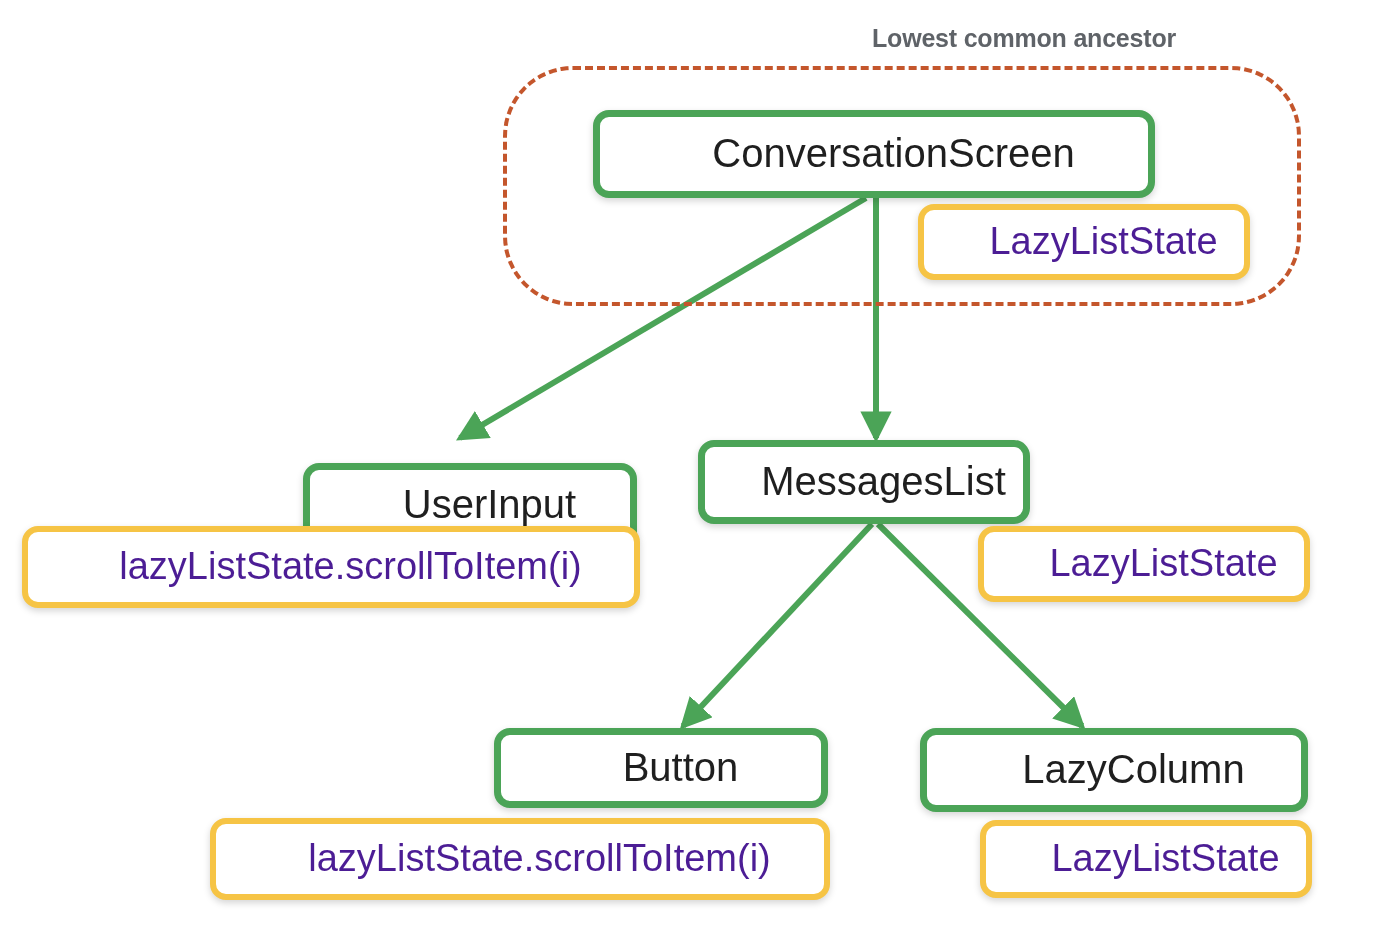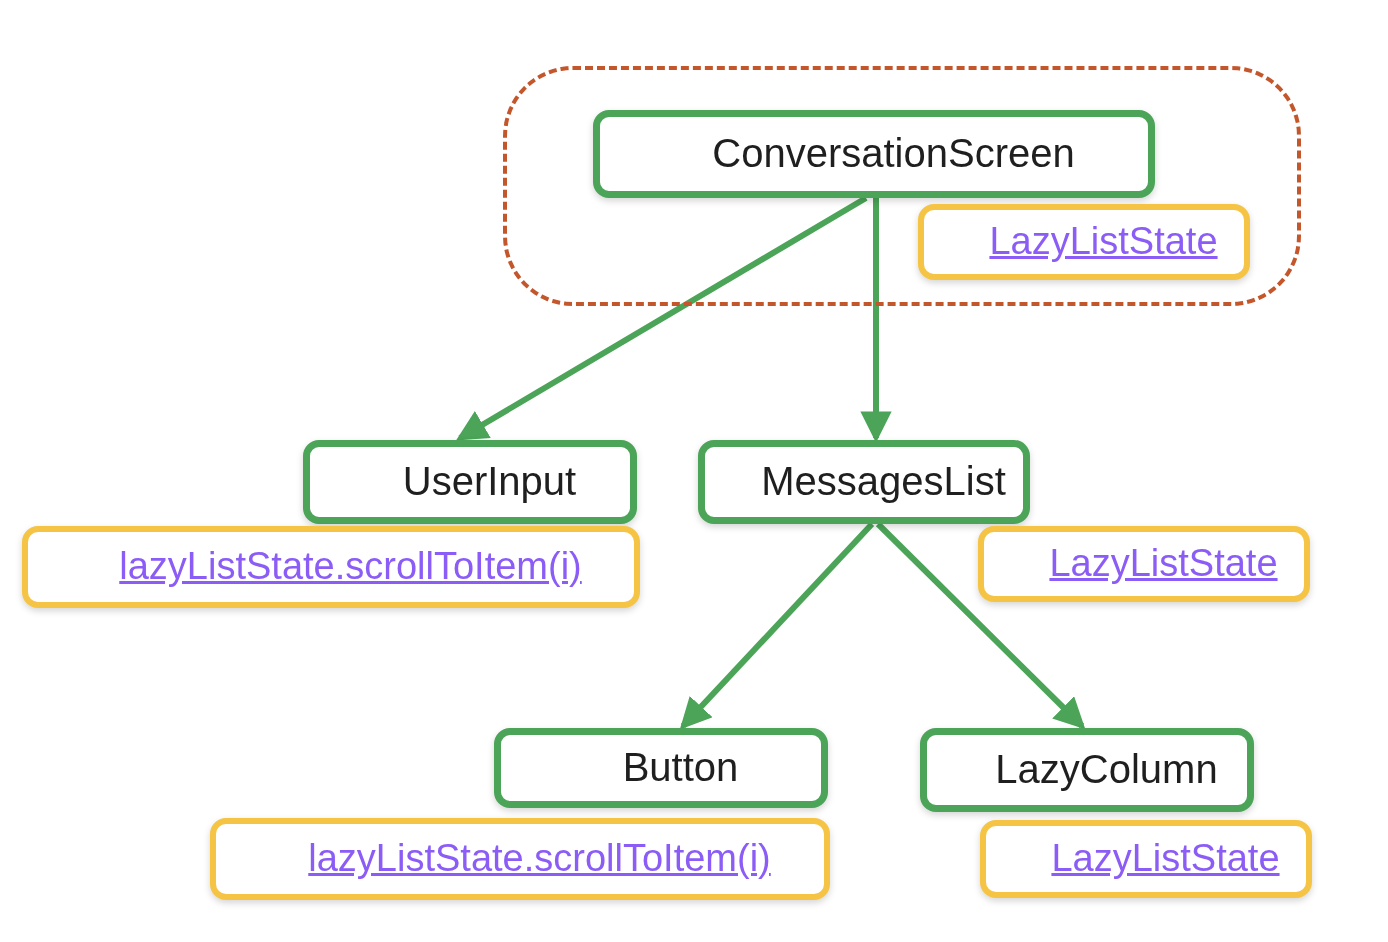--- a/index.html
+++ b/index.html
@@ -59,36 +59,36 @@
     padding-left: 39px;
   }
   .node.green {
     border: 7px solid #4ba457;
     color: #1f1f1f;
     font-size: 40px;
     z-index: 5;
   }
   .node.yellow {
     border: 6px solid #f6c445;
-    color: #8b5cf6;
+    color: #4c1d95;
     font-size: 38px;
     z-index: 6;
-    text-decoration: underline;
   }
   .node .label {
     line-height: 1;
     position: relative;
     top: -1px;
   }
 </style>
 </head>
 <body>
 
 <div id="canvas">
 
+  <div class="lca-label" style="left:872px; top:24px;">Lowest common ancestor</div>
 
   <div class="lca-region" style="left:503px; top:66px; width:798px; height:240px;"></div>
 
   <svg id="edges" viewBox="0 0 1388 942" xmlns="http://www.w3.org/2000/svg">
     <defs>
       <marker id="arrowGreen" viewBox="0 0 10 10" refX="8.5" refY="5" markerWidth="5.2" markerHeight="5.2" orient="auto-start-reverse">
         <path d="M 0 0 L 10 5 L 0 10 z" fill="#4ba457"></path>
       </marker>
     </defs>
 
@@ -102,21 +102,21 @@
   </svg>
 
   <div class="node green" style="left:593px; top:110px; width:562px; height:88px;">
     <span class="label">ConversationScreen</span>
   </div>
 
   <div class="node yellow" style="left:918px; top:204px; width:332px; height:76px;">
     <span class="label">LazyListState</span>
   </div>
 
-  <div class="node green" style="left:303px; top:440px; width:334px; height:84px;">
+  <div class="node green" style="left:303px; top:463px; width:334px; height:84px;">
     <span class="label">UserInput</span>
   </div>
 
   <div class="node yellow" style="left:22px; top:526px; width:618px; height:82px;">
     <span class="label">lazyListState.scrollToItem(i)</span>
   </div>
 
   <div class="node green" style="left:698px; top:440px; width:332px; height:84px;justify-content:center;">
     <span class="label">MessagesList</span>
   </div>
@@ -126,21 +126,21 @@
   </div>
 
   <div class="node green" style="left:494px; top:728px; width:334px; height:80px;">
     <span class="label">Button</span>
   </div>
 
   <div class="node yellow" style="left:210px; top:818px; width:620px; height:82px;">
     <span class="label">lazyListState.scrollToItem(i)</span>
   </div>
 
-  <div class="node green" style="left:920px; top:728px; width:334px; height:84px;">
+  <div class="node green" style="left:920px; top:728px; width:388px; height:84px;">
     <span class="label">LazyColumn</span>
   </div>
 
   <div class="node yellow" style="left:980px; top:820px; width:332px; height:78px;">
     <span class="label">LazyListState</span>
   </div>
 
 </div>
 
 </body></html>

